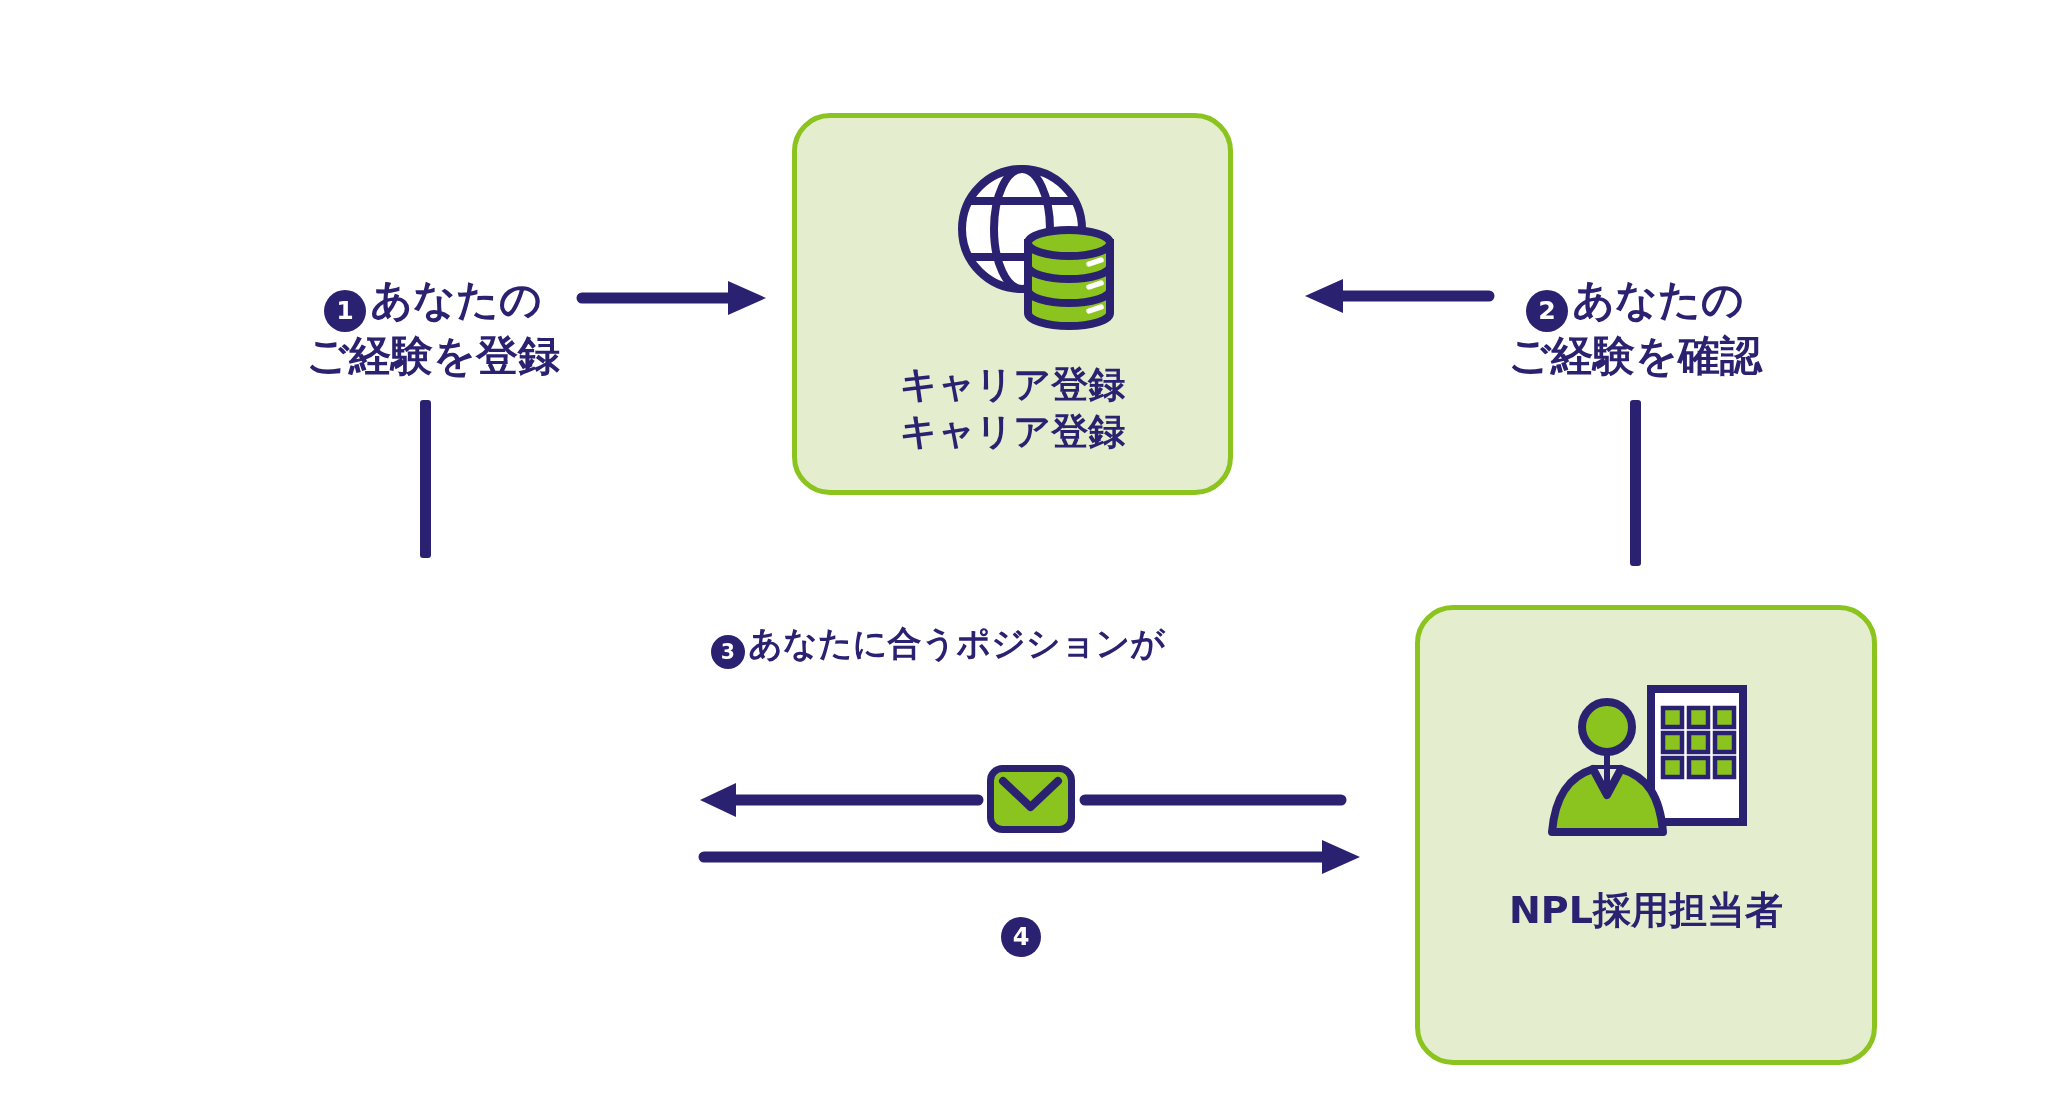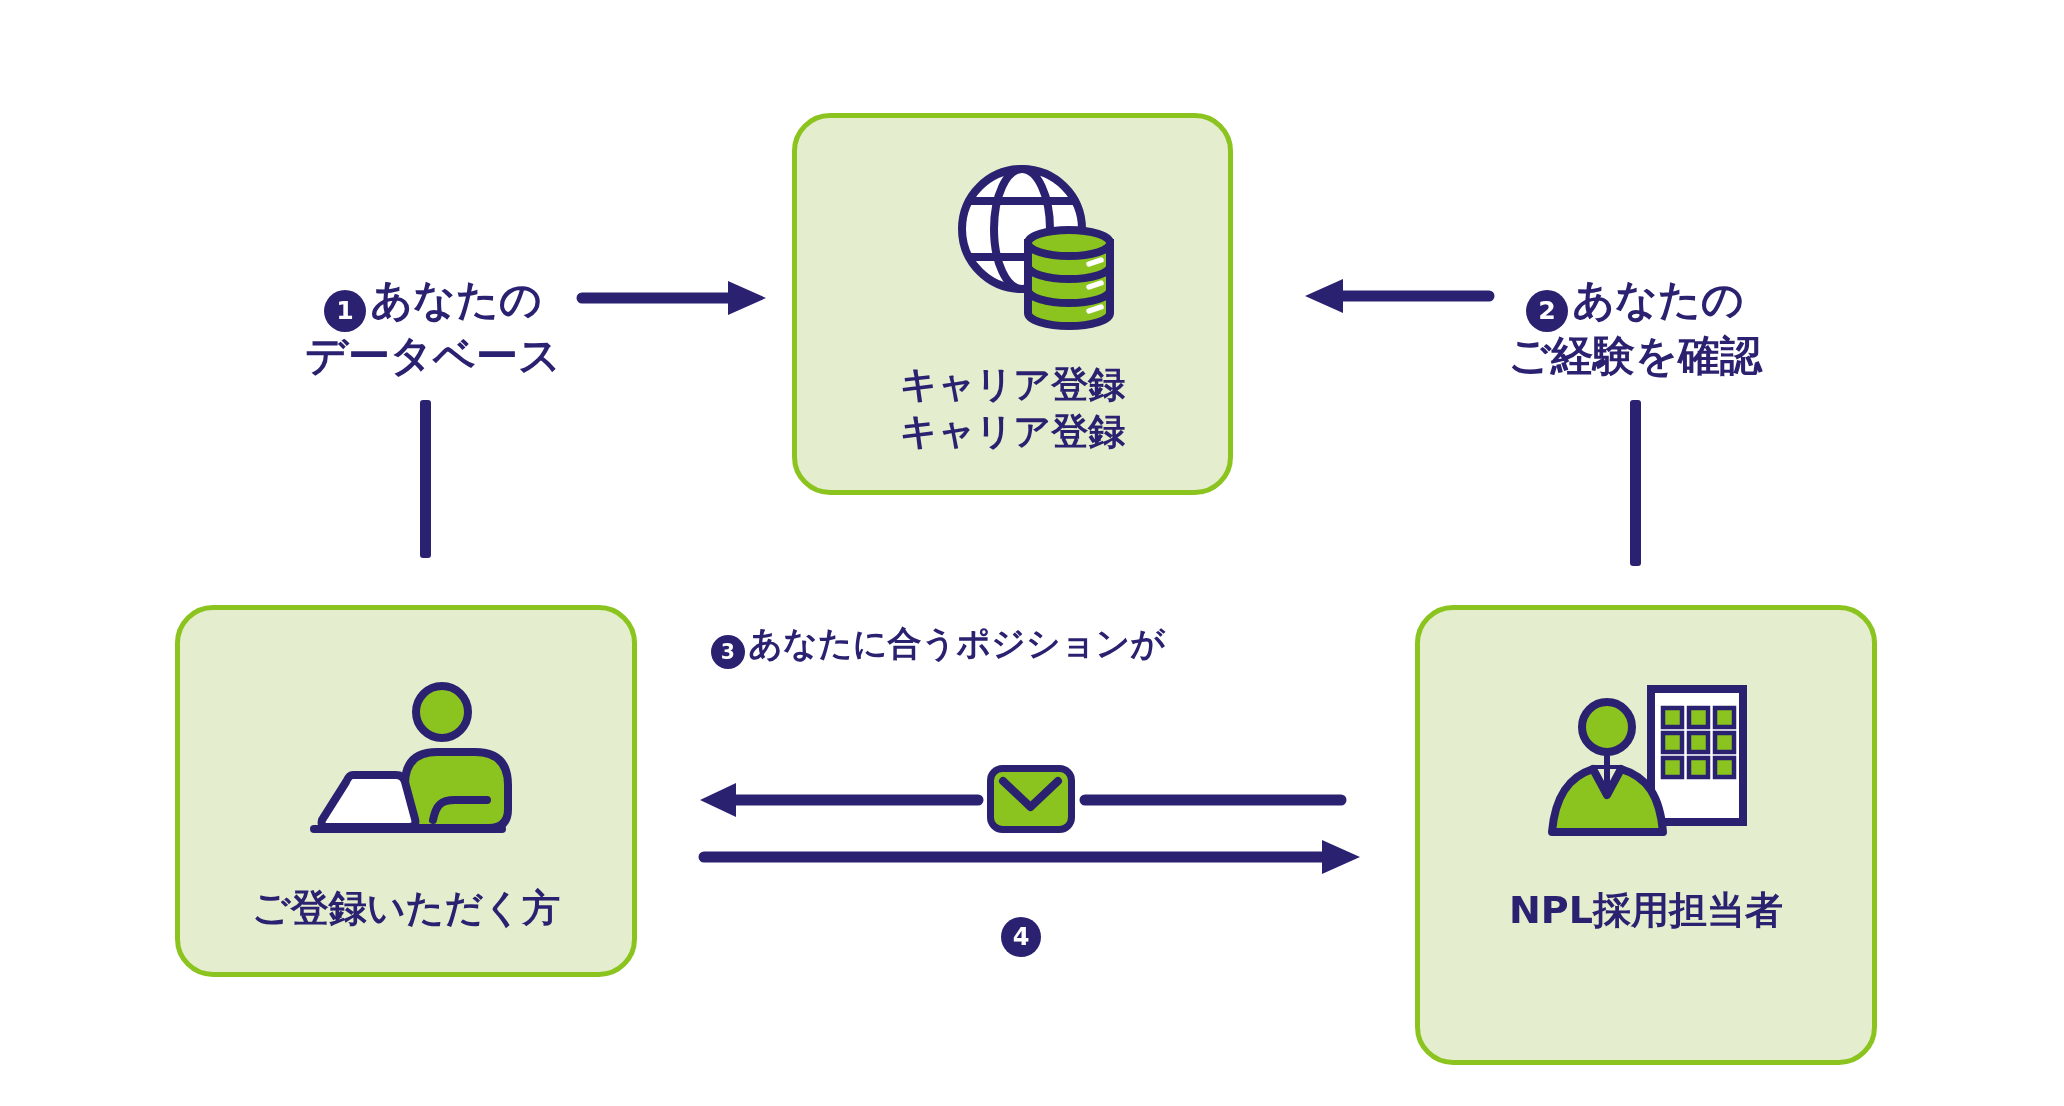--- a/index.html
+++ b/index.html
@@ -76,32 +76,20 @@
           <line x1="132" y1="148" x2="144" y2="144"></line>
         </g>
       </svg>
     </div>
     <div class="node-label db-label" style="top:244px;">
       <div>キャリア登録</div>
       <div>キャリア登録</div>
     </div>
   </div>
 
-  <div class="node" style="left:175px;top:605px;width:462px;height:372px;">
-    <div class="node-icon" style="left:125px;top:73px;width:205px;height:152px;">
-      <svg width="205" height="152" viewBox="0 0 205 152">
-        <path class="s-navy f-green" stroke-width="8" stroke-linejoin="round" d="M100,145 L100,101 Q100,69 132,69 L170,69 Q203,69 203,102 L203,126 Q203,145 184,145 Z"></path>
-        <path class="s-navy f-none" stroke-width="8" stroke-linecap="round" d="M128,137 C131,122 136,117 150,117 L182,117"></path>
-        <path class="s-navy f-white" stroke-width="8" stroke-linejoin="round" d="M48,92 L91,92 Q98,92 100,99 L110,136 Q112,144 104,144 L23,144 Q15,144 17,137 L41,99 Q44,92 48,92 Z"></path>
-        <line class="s-navy" stroke-width="8" stroke-linecap="round" x1="9" y1="146" x2="197" y2="146"></line>
-        <circle class="s-navy f-green" stroke-width="8" cx="137" cy="29" r="26"></circle>
-      </svg>
-    </div>
-    <div class="node-label person-label" style="top:278px;">ご登録いただく方</div>
-  </div>
 
   <div class="node" style="left:1415px;top:605px;width:462px;height:460px;">
     <div class="node-icon" style="left:128px;top:75px;width:200px;height:150px;">
       <svg width="200" height="150" viewBox="0 0 200 150">
         <rect class="s-navy f-white" stroke-width="8" x="103" y="4" width="92" height="133"></rect>
         <g class="s-navy f-green" stroke-width="4.5">
           <rect x="115" y="23" width="19" height="19"></rect>
           <rect x="141" y="23" width="19" height="19"></rect>
           <rect x="167" y="23" width="19" height="19"></rect>
           <rect x="115" y="48" width="19" height="19"></rect>
@@ -120,21 +108,21 @@
     </div>
     <div class="node-label person-label" style="top:280px;">NPL採用担当者</div>
   </div>
 
   <div class="step-label step-12" style="left:258px;top:276px;width:350px;">
     <div class="step-line">
       <span class="step-num">
           <i>1</i>
         </span><span>あなたの</span>
     </div>
-    <div class="step-line">データベース</div>
+    <div class="step-line">ご経験を登録</div>
   </div>
 
   <svg class="arrow-svg" style="left:578px;top:279px;" width="190" height="38" viewBox="0 0 190 38">
     <line class="s-navy" stroke-width="11" stroke-linecap="round" x1="4" y1="19" x2="156" y2="19"></line>
     <polygon class="f-navy" points="150,2 188,19 150,36"></polygon>
   </svg>
 
   <div class="vline" style="left:420px;top:400px;height:158px;"></div>
 
   <div class="step-label step-12" style="left:1460px;top:276px;width:350px;">

